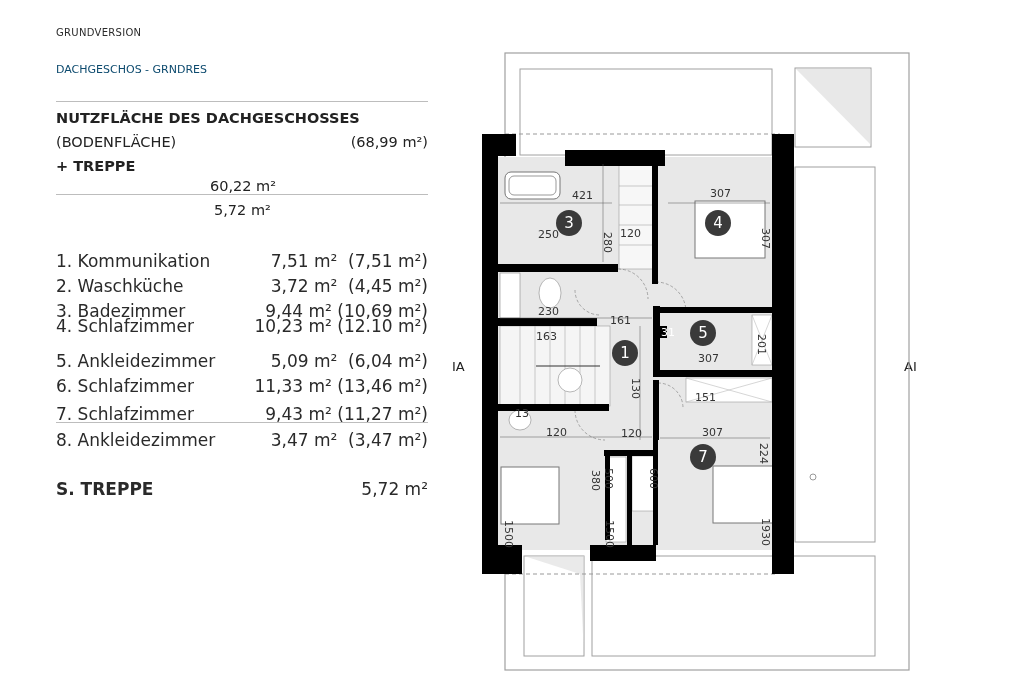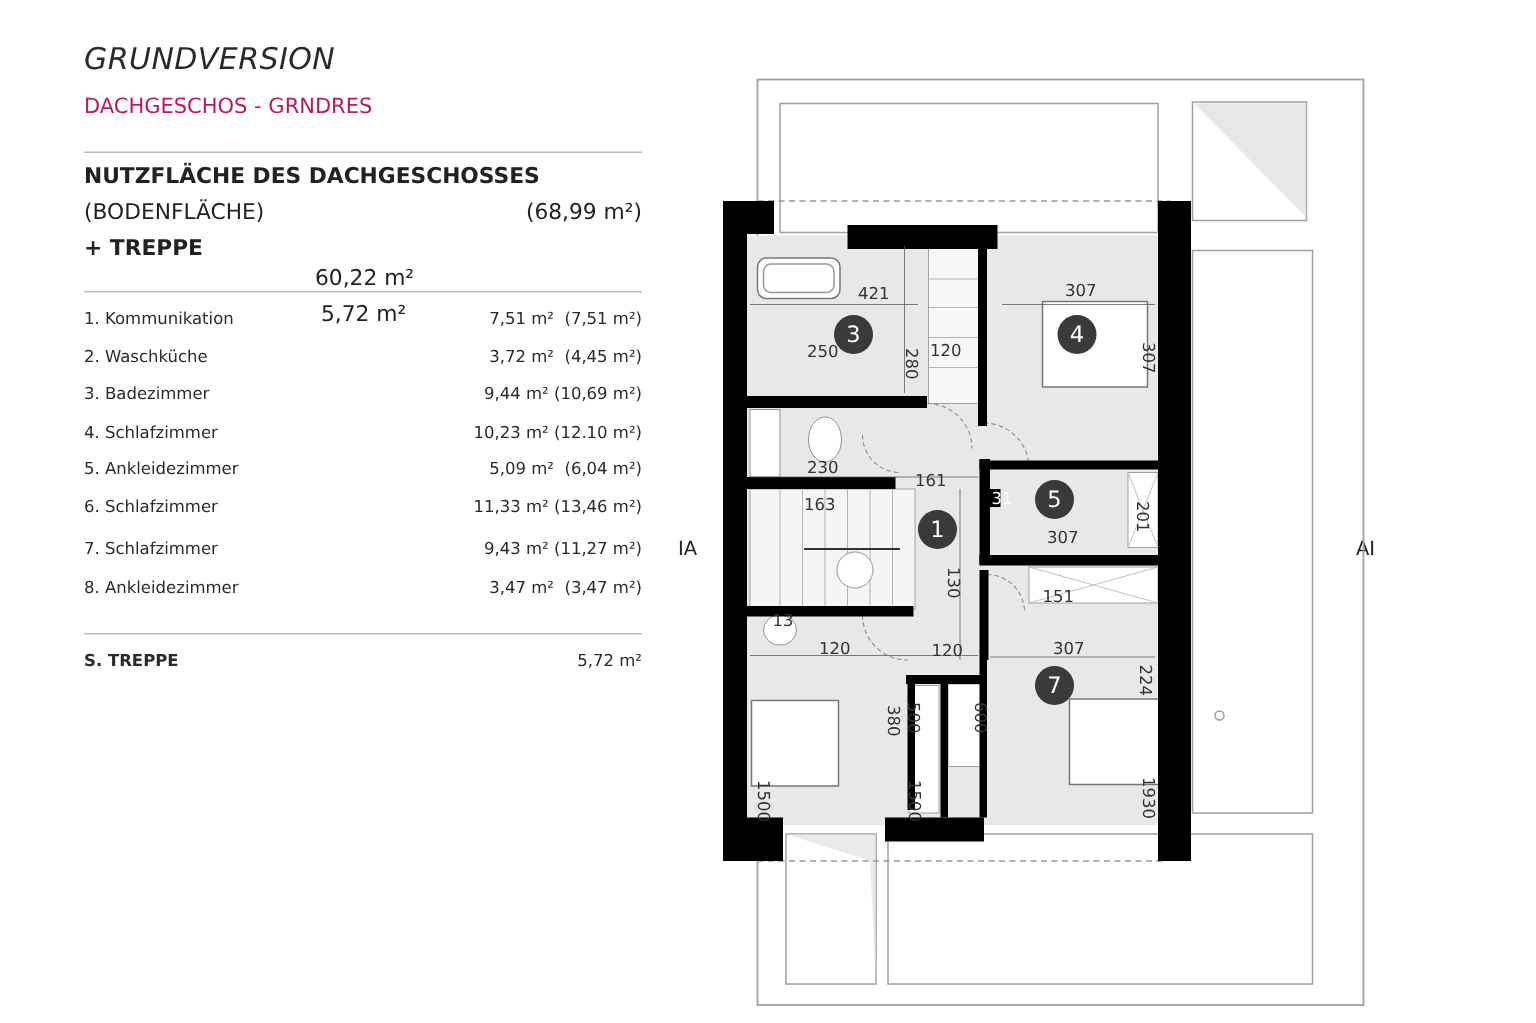--- a/index.html
+++ b/index.html
@@ -1,23 +1,23 @@
 <!DOCTYPE html>
 <html><head>
 <meta charset="utf-8">
 <style>
   html, body { margin: 0; padding: 0; background: #ffffff; }
   body { width: 1024px; height: 682px; position: relative; overflow: hidden;
          font-family: "DejaVu Sans", "Liberation Sans", sans-serif; color: #222; }
   .left { position: absolute; left: 56px; top: 0; width: 372px; }
-  .title { position: absolute; top: 27px; left: 0; font-size: 20px; letter-spacing: 0.3px; color: #2a2a2a; font-style: italic; }
-  .subtitle { position: absolute; top: 63px; left: 0; font-size: 14px; color: #be185d; }
+  .title { position: absolute; top: 27px; left: 0; font-size: 10px; letter-spacing: 0.3px; color: #2a2a2a; }
+  .subtitle { position: absolute; top: 63px; left: 0; font-size: 11px; color: #0c4a6e; }
   .hr { position: absolute; left: 0; width: 372px; height: 1px; background: #bdbdbd; }
   .bold { font-weight: bold; }
-  .row { position: absolute; left: 0; width: 372px; font-size: 11px; height: 22px; line-height: 22px; color: #2a2a2a; }
+  .row { position: absolute; left: 0; width: 372px; font-size: 17px; height: 22px; line-height: 22px; color: #2a2a2a; margin-top: 48px; }
   .row .lbl { position: absolute; left: 0; }
   .row .val { position: absolute; right: 0; white-space: pre; }
   .sum-row { position: absolute; left: 0; width: 372px; font-size: 14.5px; line-height: 22px; }
   .sum-row .c1 { position: absolute; left: 0; }
   .sum-row .c2 { position: absolute; left: 154px; margin-top: 44px; }
   .sum-row .c3 { position: absolute; right: 0; text-align: right; }
   .label-side { position: absolute; font-size: 13px; color: #222; }
   .badge { position: absolute; width: 26px; height: 26px; border-radius: 50%; background: #3a3a3a;
            color: #fff; font-size: 15px; line-height: 26px; text-align: center; }
   .dim { font-family: "DejaVu Sans", sans-serif; font-size: 11px; fill: #333; }
@@ -49,21 +49,21 @@
       <span class="val">7,51 m²  (7,51 m²)</span>
     </div>
   <div class="row" style="top:227px">
       <span class="lbl">2. Waschküche</span>
       <span class="val">3,72 m²  (4,45 m²)</span>
     </div>
   <div class="row" style="top:252px">
       <span class="lbl">3. Badezimmer</span>
       <span class="val">9,44 m² (10,69 m²)</span>
     </div>
-  <div class="row" style="top:278px">
+  <div class="row" style="top:267px">
       <span class="lbl">4. Schlafzimmer</span>
       <span class="val">10,23 m² (12.10 m²)</span>
     </div>
   <div class="row" style="top:302px">
       <span class="lbl">5. Ankleidezimmer</span>
       <span class="val">5,09 m²  (6,04 m²)</span>
     </div>
   <div class="row" style="top:327px">
       <span class="lbl">6. Schlafzimmer</span>
       <span class="val">11,33 m² (13,46 m²)</span>

